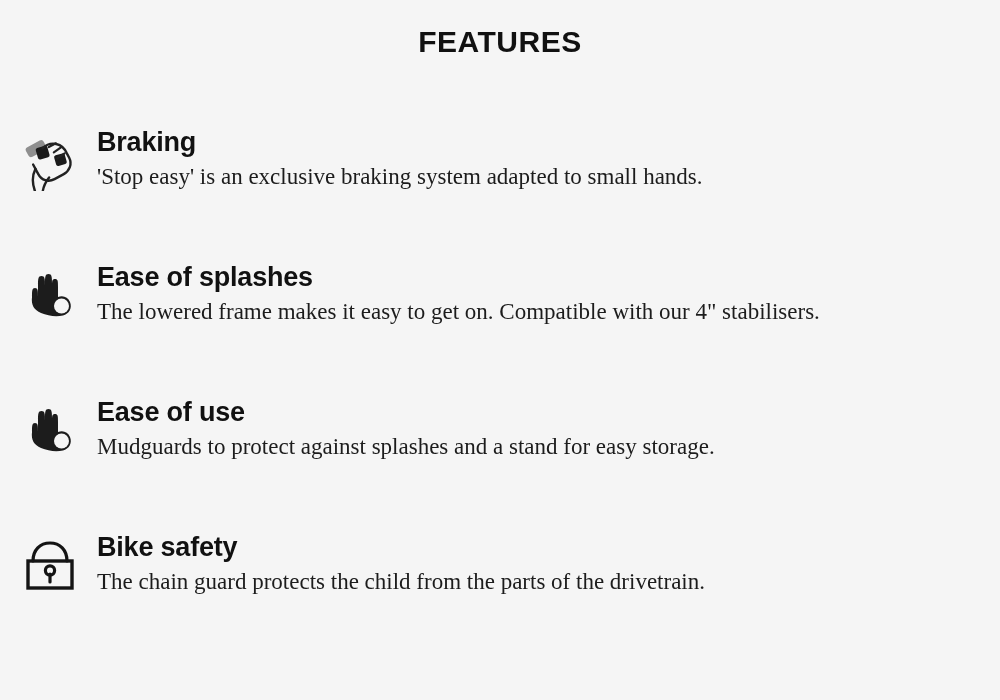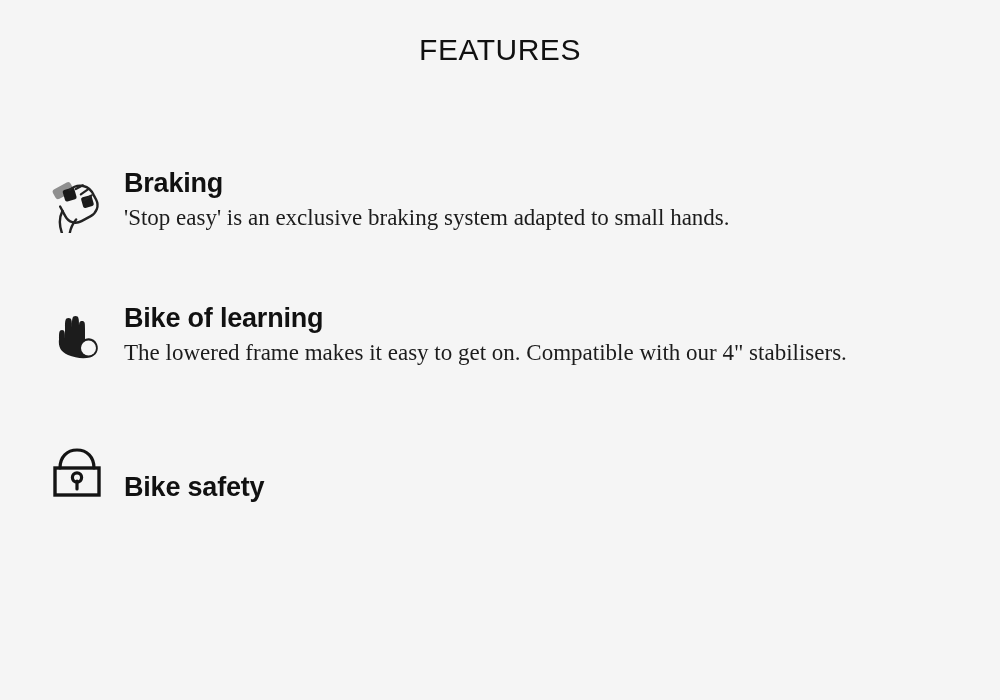--- a/index.html
+++ b/index.html
@@ -16,41 +16,41 @@
   }
   .page {
     position: relative;
     width: 1000px;
     height: 700px;
     box-sizing: border-box;
   }
   .page-title {
     text-align: center;
     font-family: "Liberation Sans", sans-serif;
-    font-weight: normal;
+    font-weight: bold;
     font-size: 30px;
     letter-spacing: 0.5px;
     color: #111111;
-    margin: 16px;
+    margin: 8px;
     padding-top: 16px;
     line-height: 36px;
   }
   .feature-list {
     margin: 0;
     padding: 0;
     list-style: none;
     position: absolute;
     top: 84px;
     left: 0;
     width: 1000px;
   }
   .feature-item {
     display: flex;
-    align-items: flex-end;
-    padding: 0 20px 0 44px;
+    align-items: center;
+    padding: 0 20px 0 17px;
     height: 135px;
     box-sizing: border-box;
   }
   .feature-icon {
     flex: 0 0 66px;
     width: 66px;
     height: 66px;
     display: flex;
     align-items: flex-start;
     justify-content: center;
@@ -116,34 +116,47 @@
     </li>
 
     <li class="feature-item">
       <span class="feature-icon">
         <svg width="62" height="62" viewBox="0 0 62 62" aria-hidden="true">
           <path d="M13 33 C13 27, 13 24, 16 24 C19 24, 19 27, 19 33 L19 22 C19 15, 19 12, 22.5 12 C26 12, 26 15, 26 22 L26 32 L26 20 C26 13, 26 10, 29.5 10 C33 10, 33 13, 33 20 L33 31 L33 23 C33 17, 33 15, 36 15 C39 15, 39 17, 39 23 L39 33 C44 31, 49 33, 51 38 C53.5 44, 50 50, 44 51.5 C37 53, 29 52, 22 49 C15 46, 12 41, 13 33 Z" fill="#1c1c1c"></path>
           <circle cx="42.5" cy="42" r="7.5" fill="#f5f5f5"></circle>
         </svg>
       </span>
       <div class="feature-text">
-        <div class="feature-heading">Bike of learning</div>
+        <div class="feature-heading">Ease of splashes</div>
         <div class="feature-body">The lowered frame makes it easy to get on. Compatible with our 4" stabilisers.</div>
       </div>
     </li>
 
+    <li class="feature-item">
+      <span class="feature-icon">
+        <svg width="62" height="62" viewBox="0 0 62 62" aria-hidden="true">
+          <path d="M13 33 C13 27, 13 24, 16 24 C19 24, 19 27, 19 33 L19 22 C19 15, 19 12, 22.5 12 C26 12, 26 15, 26 22 L26 32 L26 20 C26 13, 26 10, 29.5 10 C33 10, 33 13, 33 20 L33 31 L33 23 C33 17, 33 15, 36 15 C39 15, 39 17, 39 23 L39 33 C44 31, 49 33, 51 38 C53.5 44, 50 50, 44 51.5 C37 53, 29 52, 22 49 C15 46, 12 41, 13 33 Z" fill="#1c1c1c"></path>
+          <circle cx="42.5" cy="42" r="7.5" fill="#f5f5f5"></circle>
+        </svg>
+      </span>
+      <div class="feature-text">
+        <div class="feature-heading">Ease of use</div>
+        <div class="feature-body">Mudguards to protect against splashes and a stand for easy storage.</div>
+      </div>
+    </li>
 
     <li class="feature-item">
       <span class="feature-icon">
         <svg width="62" height="62" viewBox="0 0 62 62" aria-hidden="true">
           <path d="M14 27 C14 16, 21 9, 31 9 C41 9, 48 16, 48 27" fill="none" stroke="#141414" stroke-width="3.2" stroke-linecap="round"></path>
           <rect x="9" y="27" width="44" height="27" fill="none" stroke="#141414" stroke-width="3.4"></rect>
           <circle cx="31" cy="36.5" r="4.6" fill="none" stroke="#141414" stroke-width="3.2"></circle>
           <path d="M31 40 L31 48" stroke="#141414" stroke-width="3.2" stroke-linecap="round"></path>
         </svg>
       </span>
       <div class="feature-text">
         <div class="feature-heading">Bike safety</div>
+        <div class="feature-body">The chain guard protects the child from the parts of the drivetrain.</div>
       </div>
     </li>
 
   </ul>
 </div>
 
 </body></html>

